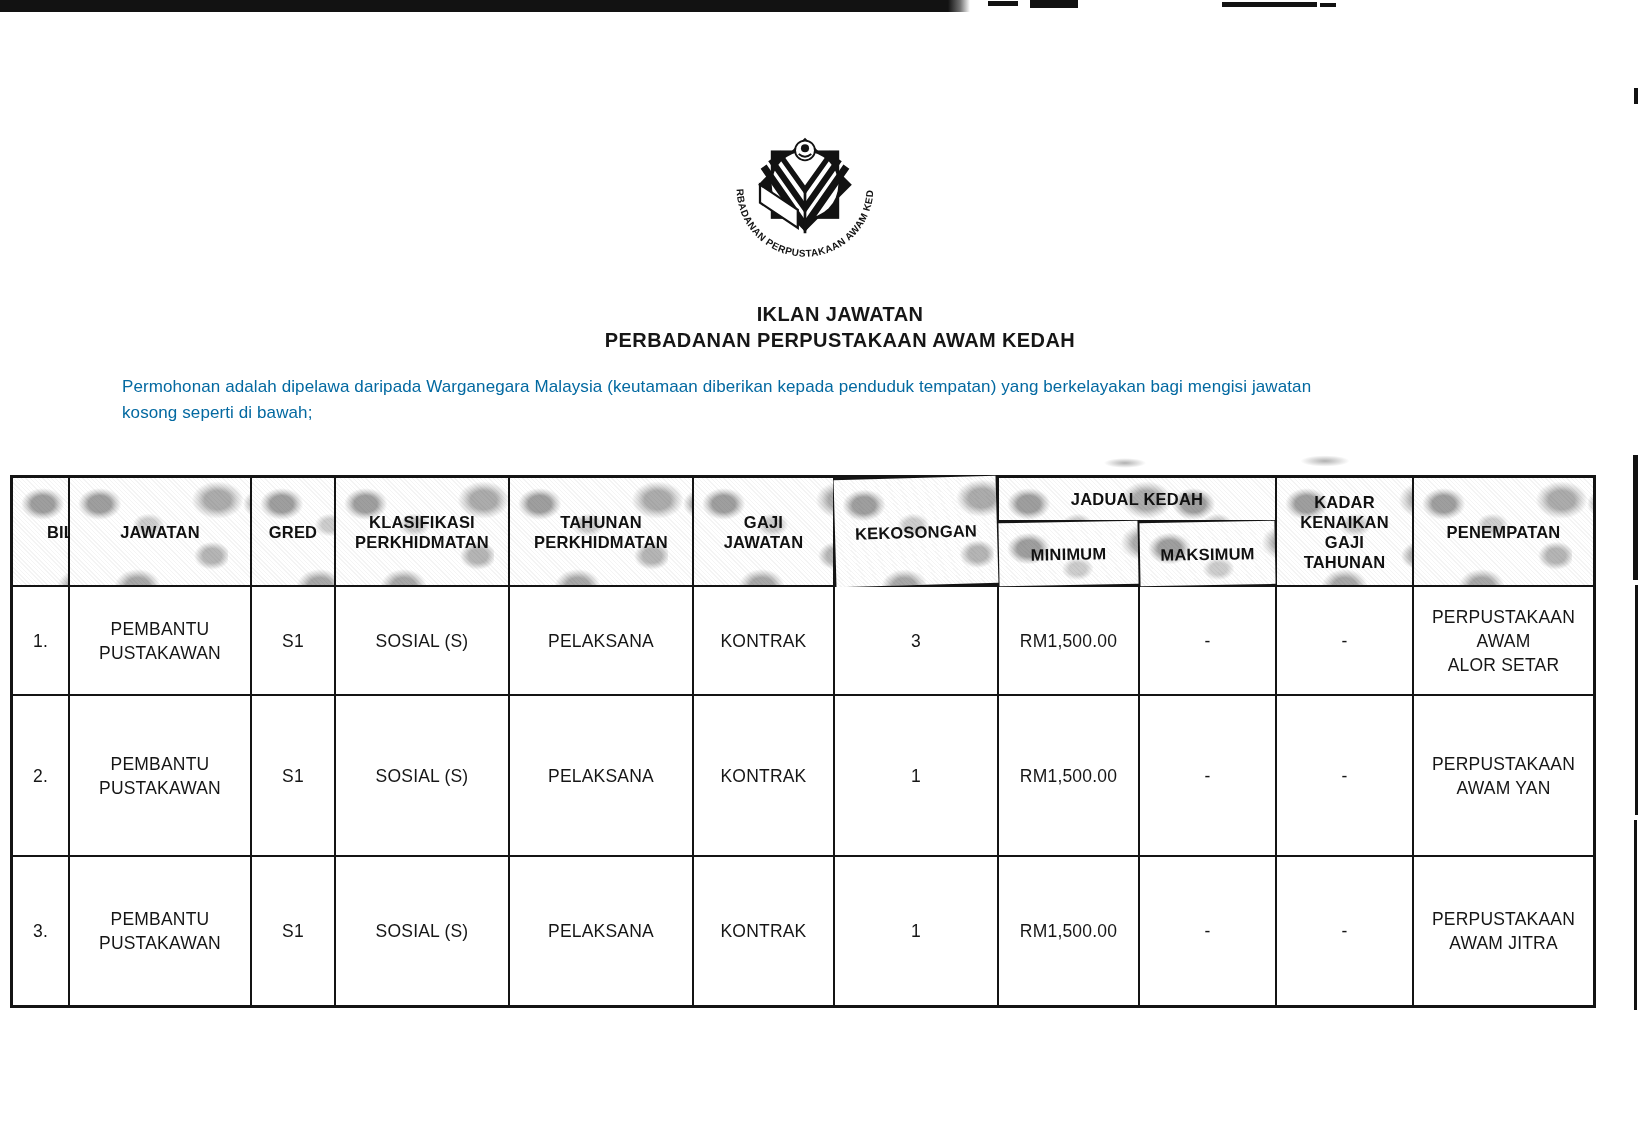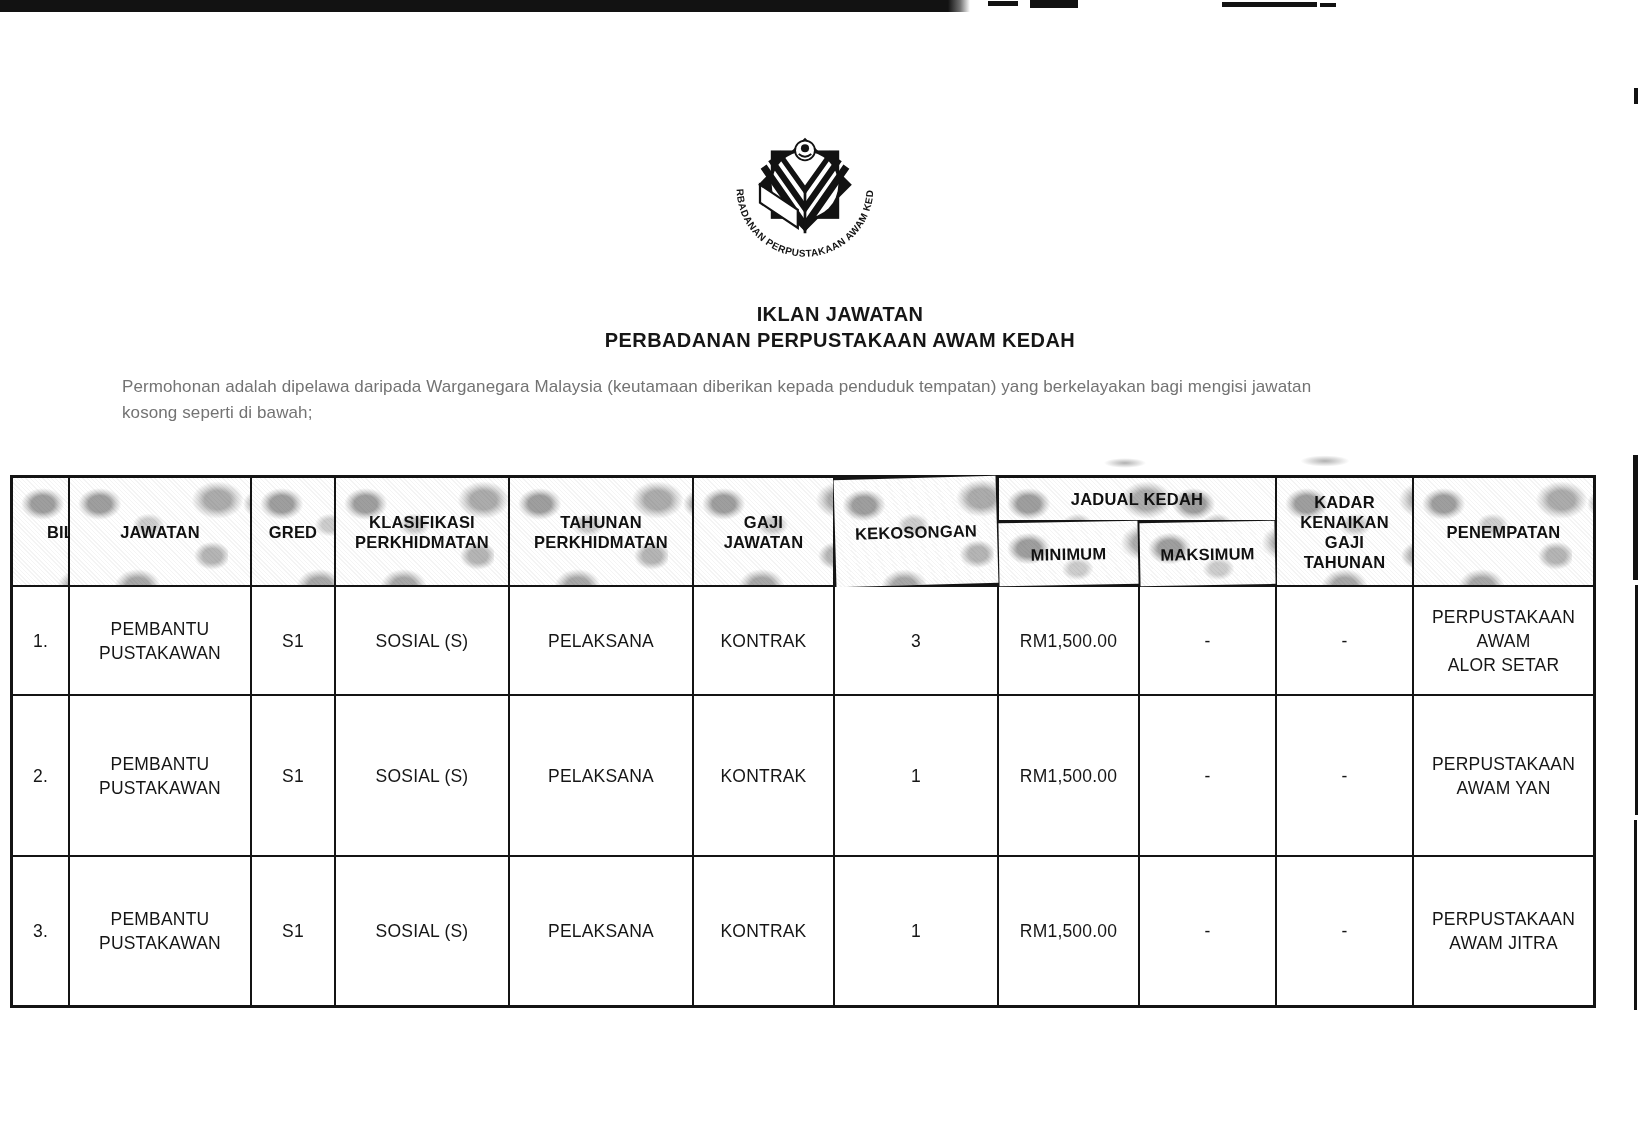--- a/index.html
+++ b/index.html
@@ -13,21 +13,21 @@
   
   #logo{position:absolute;left:715px;top:116px;width:180px;height:176px;}
   
   #title-block{
     position:absolute;left:0;top:301px;width:1608px;text-align:center;
     font-weight:bold;font-size:20px;line-height:26px;letter-spacing:0.4px;color:#161616;margin-left:36px;
   }
   
   #intro{
     position:absolute;left:122px;top:374px;width:1400px;
-    font-size:17px;line-height:26px;color:#737373;white-space:pre-line;letter-spacing:0.1px;
+    font-size:17px;line-height:26px;color:#0369a1;white-space:pre-line;letter-spacing:0.1px;
   }
   
   #jobs-table{
     position:absolute;left:10px;top:475px;
     display:grid;
     grid-template-columns:55px 180px 82px 172px 182px 139px 162px 139px 135px 135px 179px;
     grid-template-rows:42px 63px 107px 159px 148px;
     gap:2px;background:#141414;border:3px solid #141414;
   }
   .hc,.bc{

